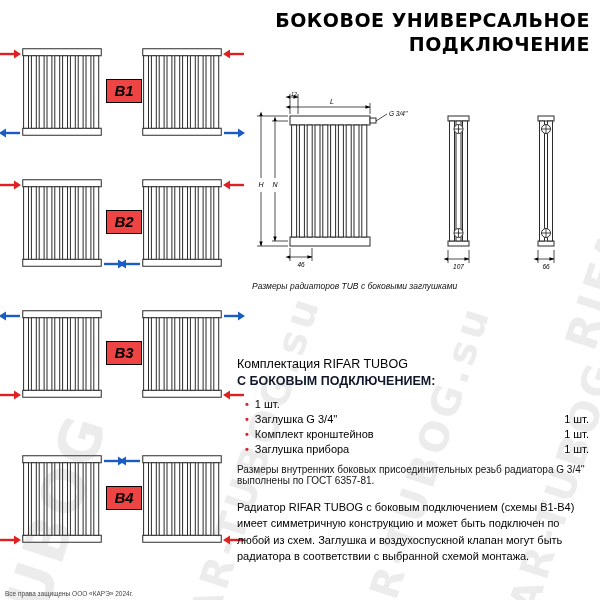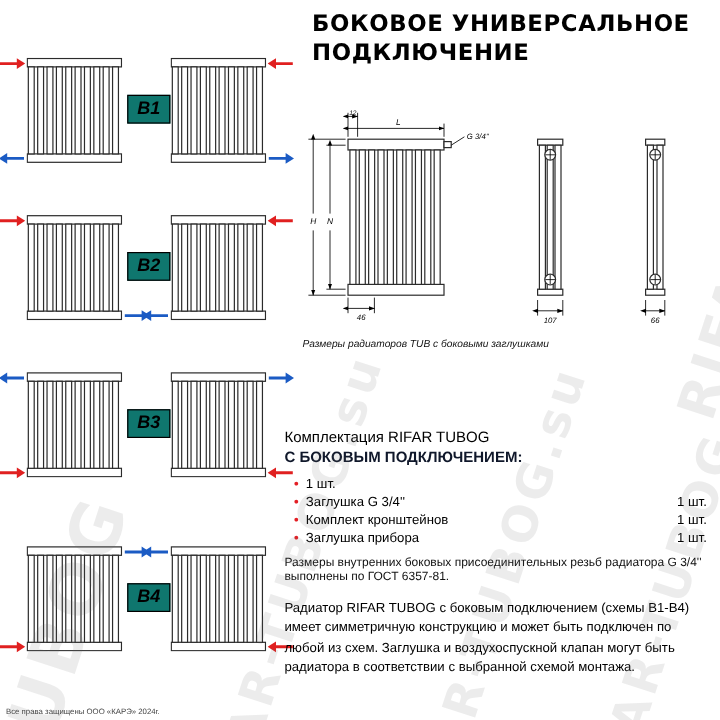--- a/index.html
+++ b/index.html
@@ -10,35 +10,35 @@
   .wm-layer{position:absolute;inset:0;pointer-events:none;z-index:9;}
   .wm{position:absolute;font-family:"DejaVu Sans","Liberation Sans",sans-serif;font-weight:bold;
       color:rgba(110,110,110,0.13);white-space:nowrap;transform:rotate(-72deg);
       transform-origin:0 0;letter-spacing:4px;}
   .wm-0{font-size:58px;left:-20px;top:640px;}
   .wm-1{font-size:40px;left:155px;top:690px;}
   .wm-2{font-size:40px;left:325px;top:700px;}
   .wm-3{font-size:40px;left:475px;top:680px;}
   .wm-4{font-size:44px;left:555px;top:340px;}
 
-  .title{position:absolute;top:8px;right:10px;width:330px;text-align:left;
+  .title{position:absolute;top:8px;right:10px;width:330px;text-align:right;
          font-family:"DejaVu Sans","Liberation Sans",sans-serif;font-weight:bold;
          font-size:19px;line-height:1.28;letter-spacing:.5px;}
 
   
   #schemes{position:absolute;left:8px;top:48px;width:246px;}
   .scheme-row{position:relative;width:240px;height:88px;margin-bottom:43px;}
   .scheme-row:nth-child(3){margin-bottom:57px;}
   .rad{position:absolute;top:0;width:80px;height:88px;}
   .rad-svg rect{fill:#fff;stroke:#2b2b2b;stroke-width:1;}
   .arrow{position:absolute;width:22px;height:12px;}
   .pos-tl{left:-23px;top:-2px;} .pos-tr{left:81px;top:-2px;}
   .pos-bl{left:-23px;top:77px;} .pos-br{left:81px;top:77px;}
   .scheme-label{position:absolute;left:98px;top:31px;width:34px;height:22px;line-height:22px;
-    text-align:center;border:1.5px solid #000;background:#0f766e;font-weight:bold;font-style:italic;font-size:15px;}
+    text-align:center;border:1.5px solid #000;background:#ef4444;font-weight:bold;font-style:italic;font-size:15px;}
 
   
   .dim-drawing{position:absolute;left:248px;top:88px;}
   .dim-drawing .body{fill:#fff;stroke:#2b2b2b;stroke-width:1;}
   .dim-drawing .dim{stroke:#000;stroke-width:.7;fill:none;}
   .dim-drawing text{font-family:"Liberation Sans",sans-serif;font-size:7px;font-style:italic;fill:#000;}
   .dim-drawing text.t55{font-size:5.5px;}
   .dim-drawing text.t65{font-size:6.5px;}
   .caption{position:absolute;left:252px;top:281px;font-size:8.5px;font-style:italic;color:#111;}
 

